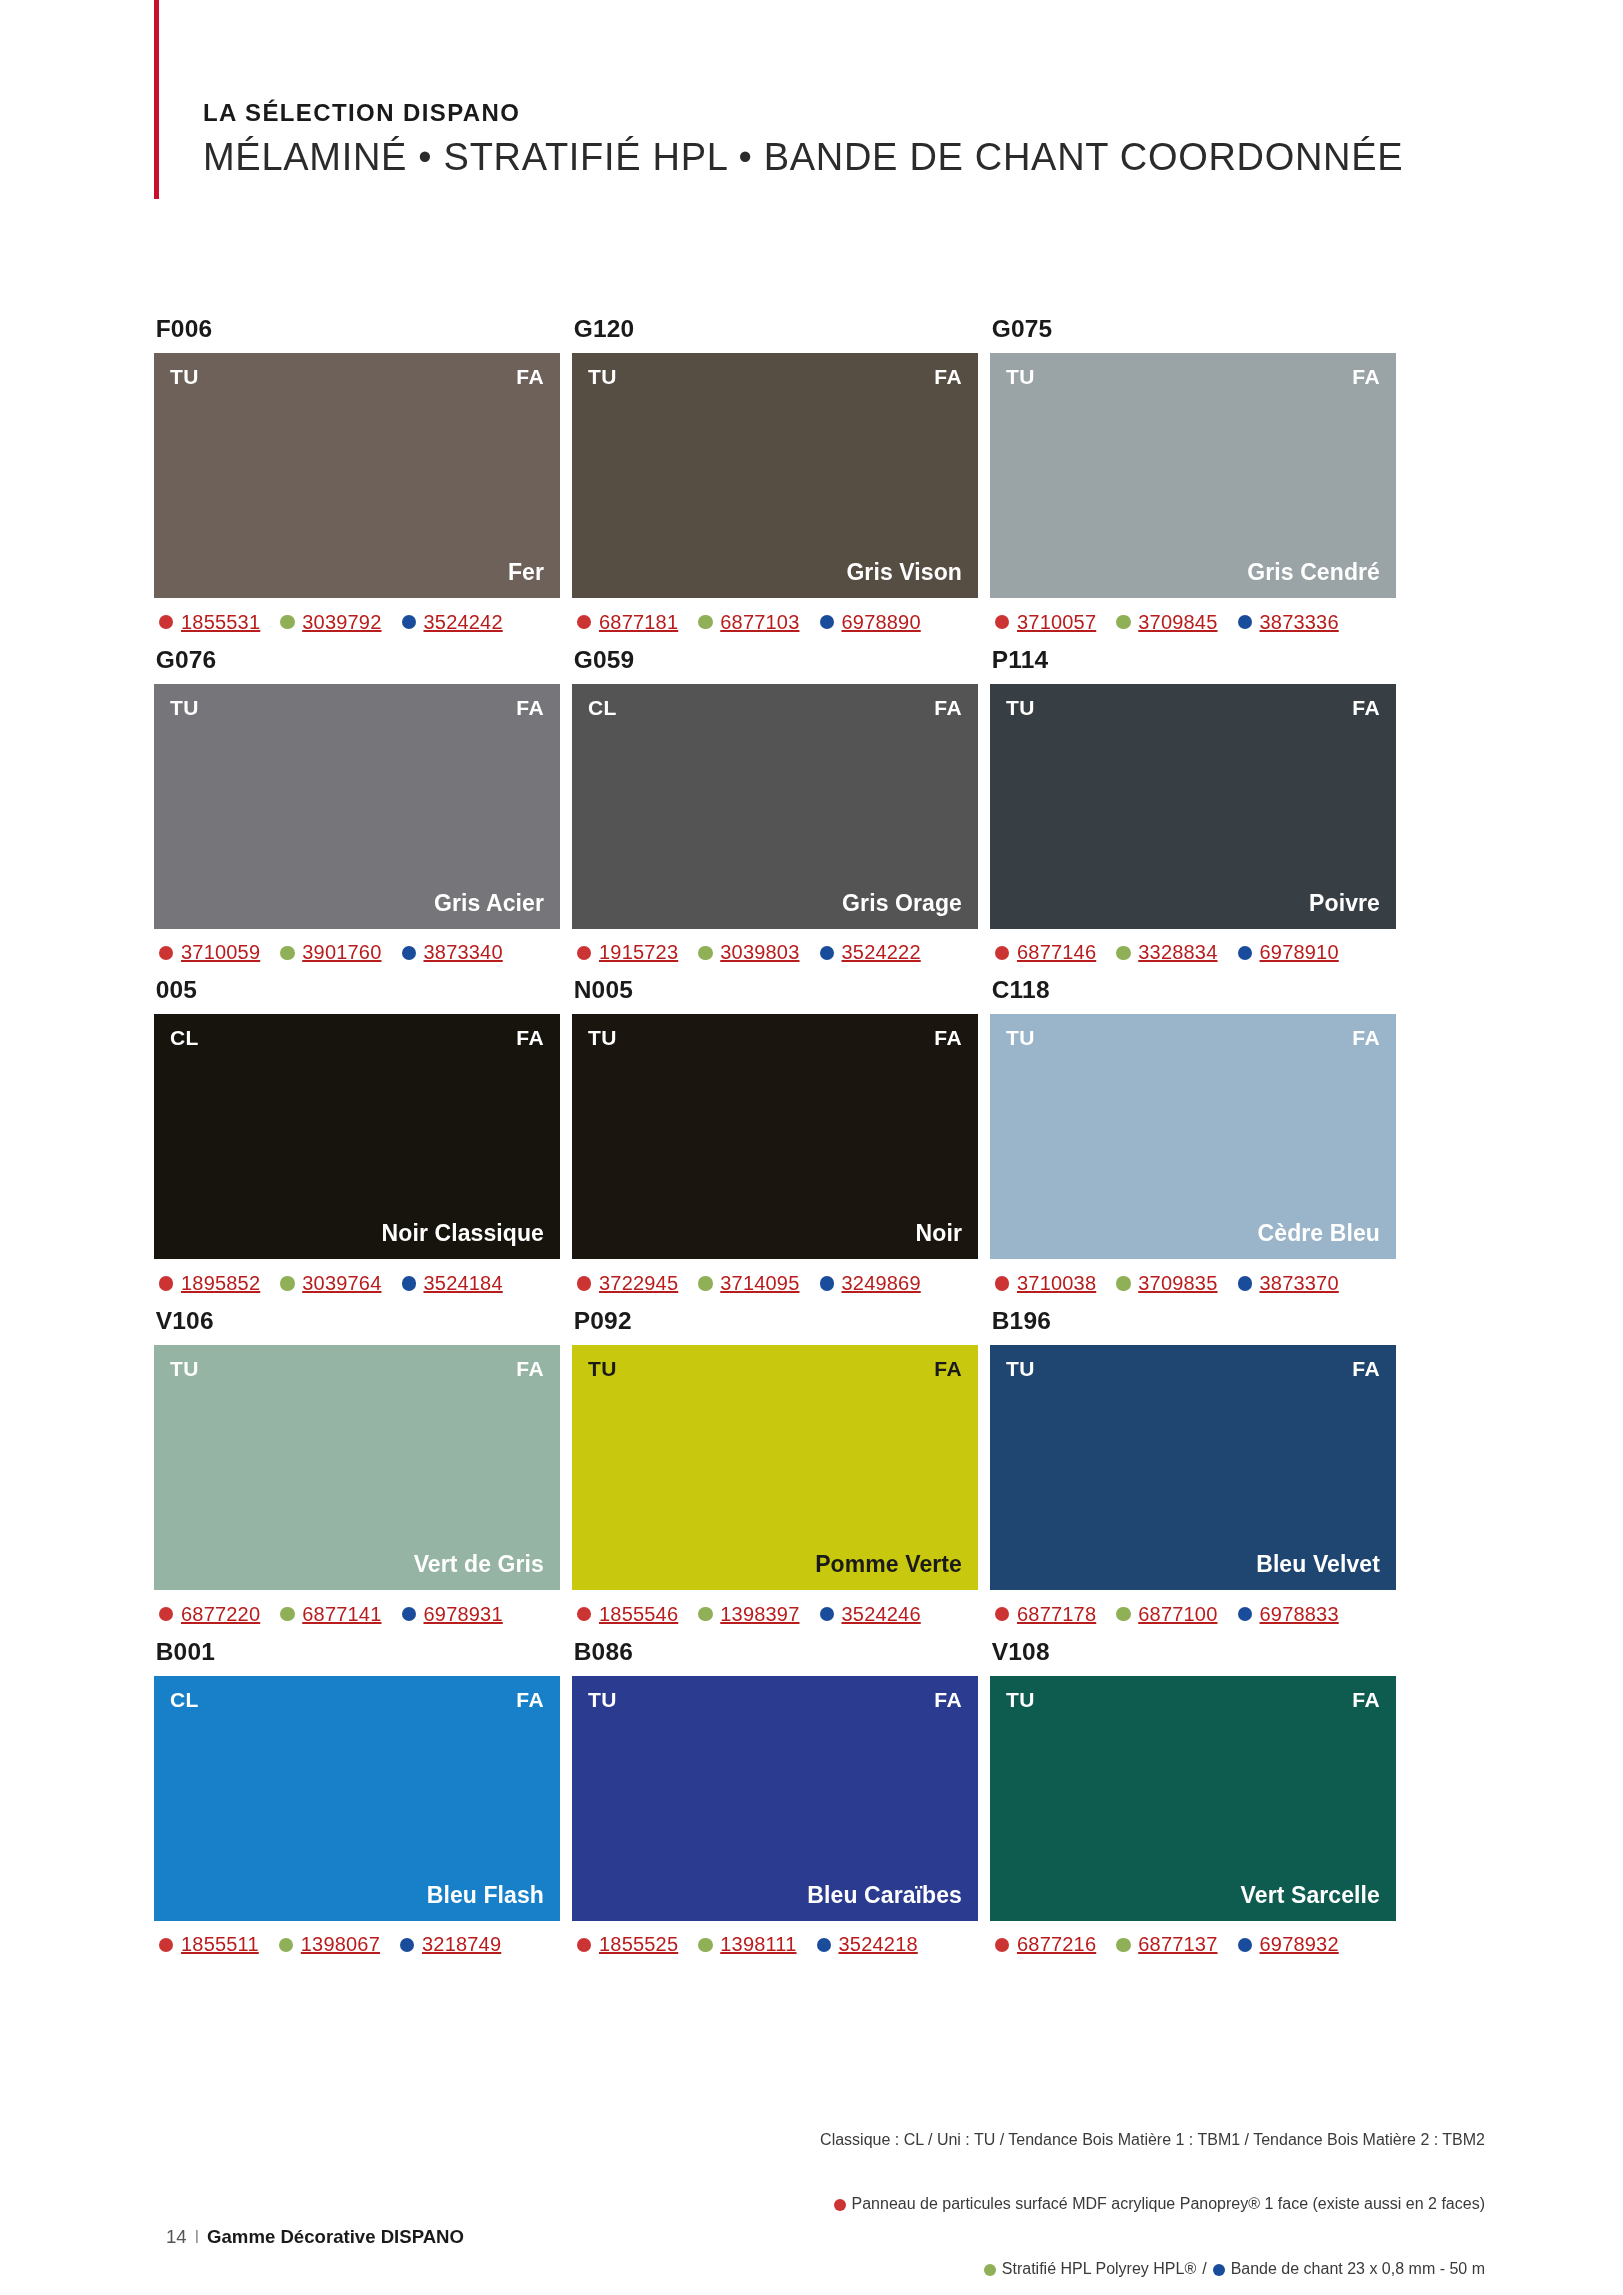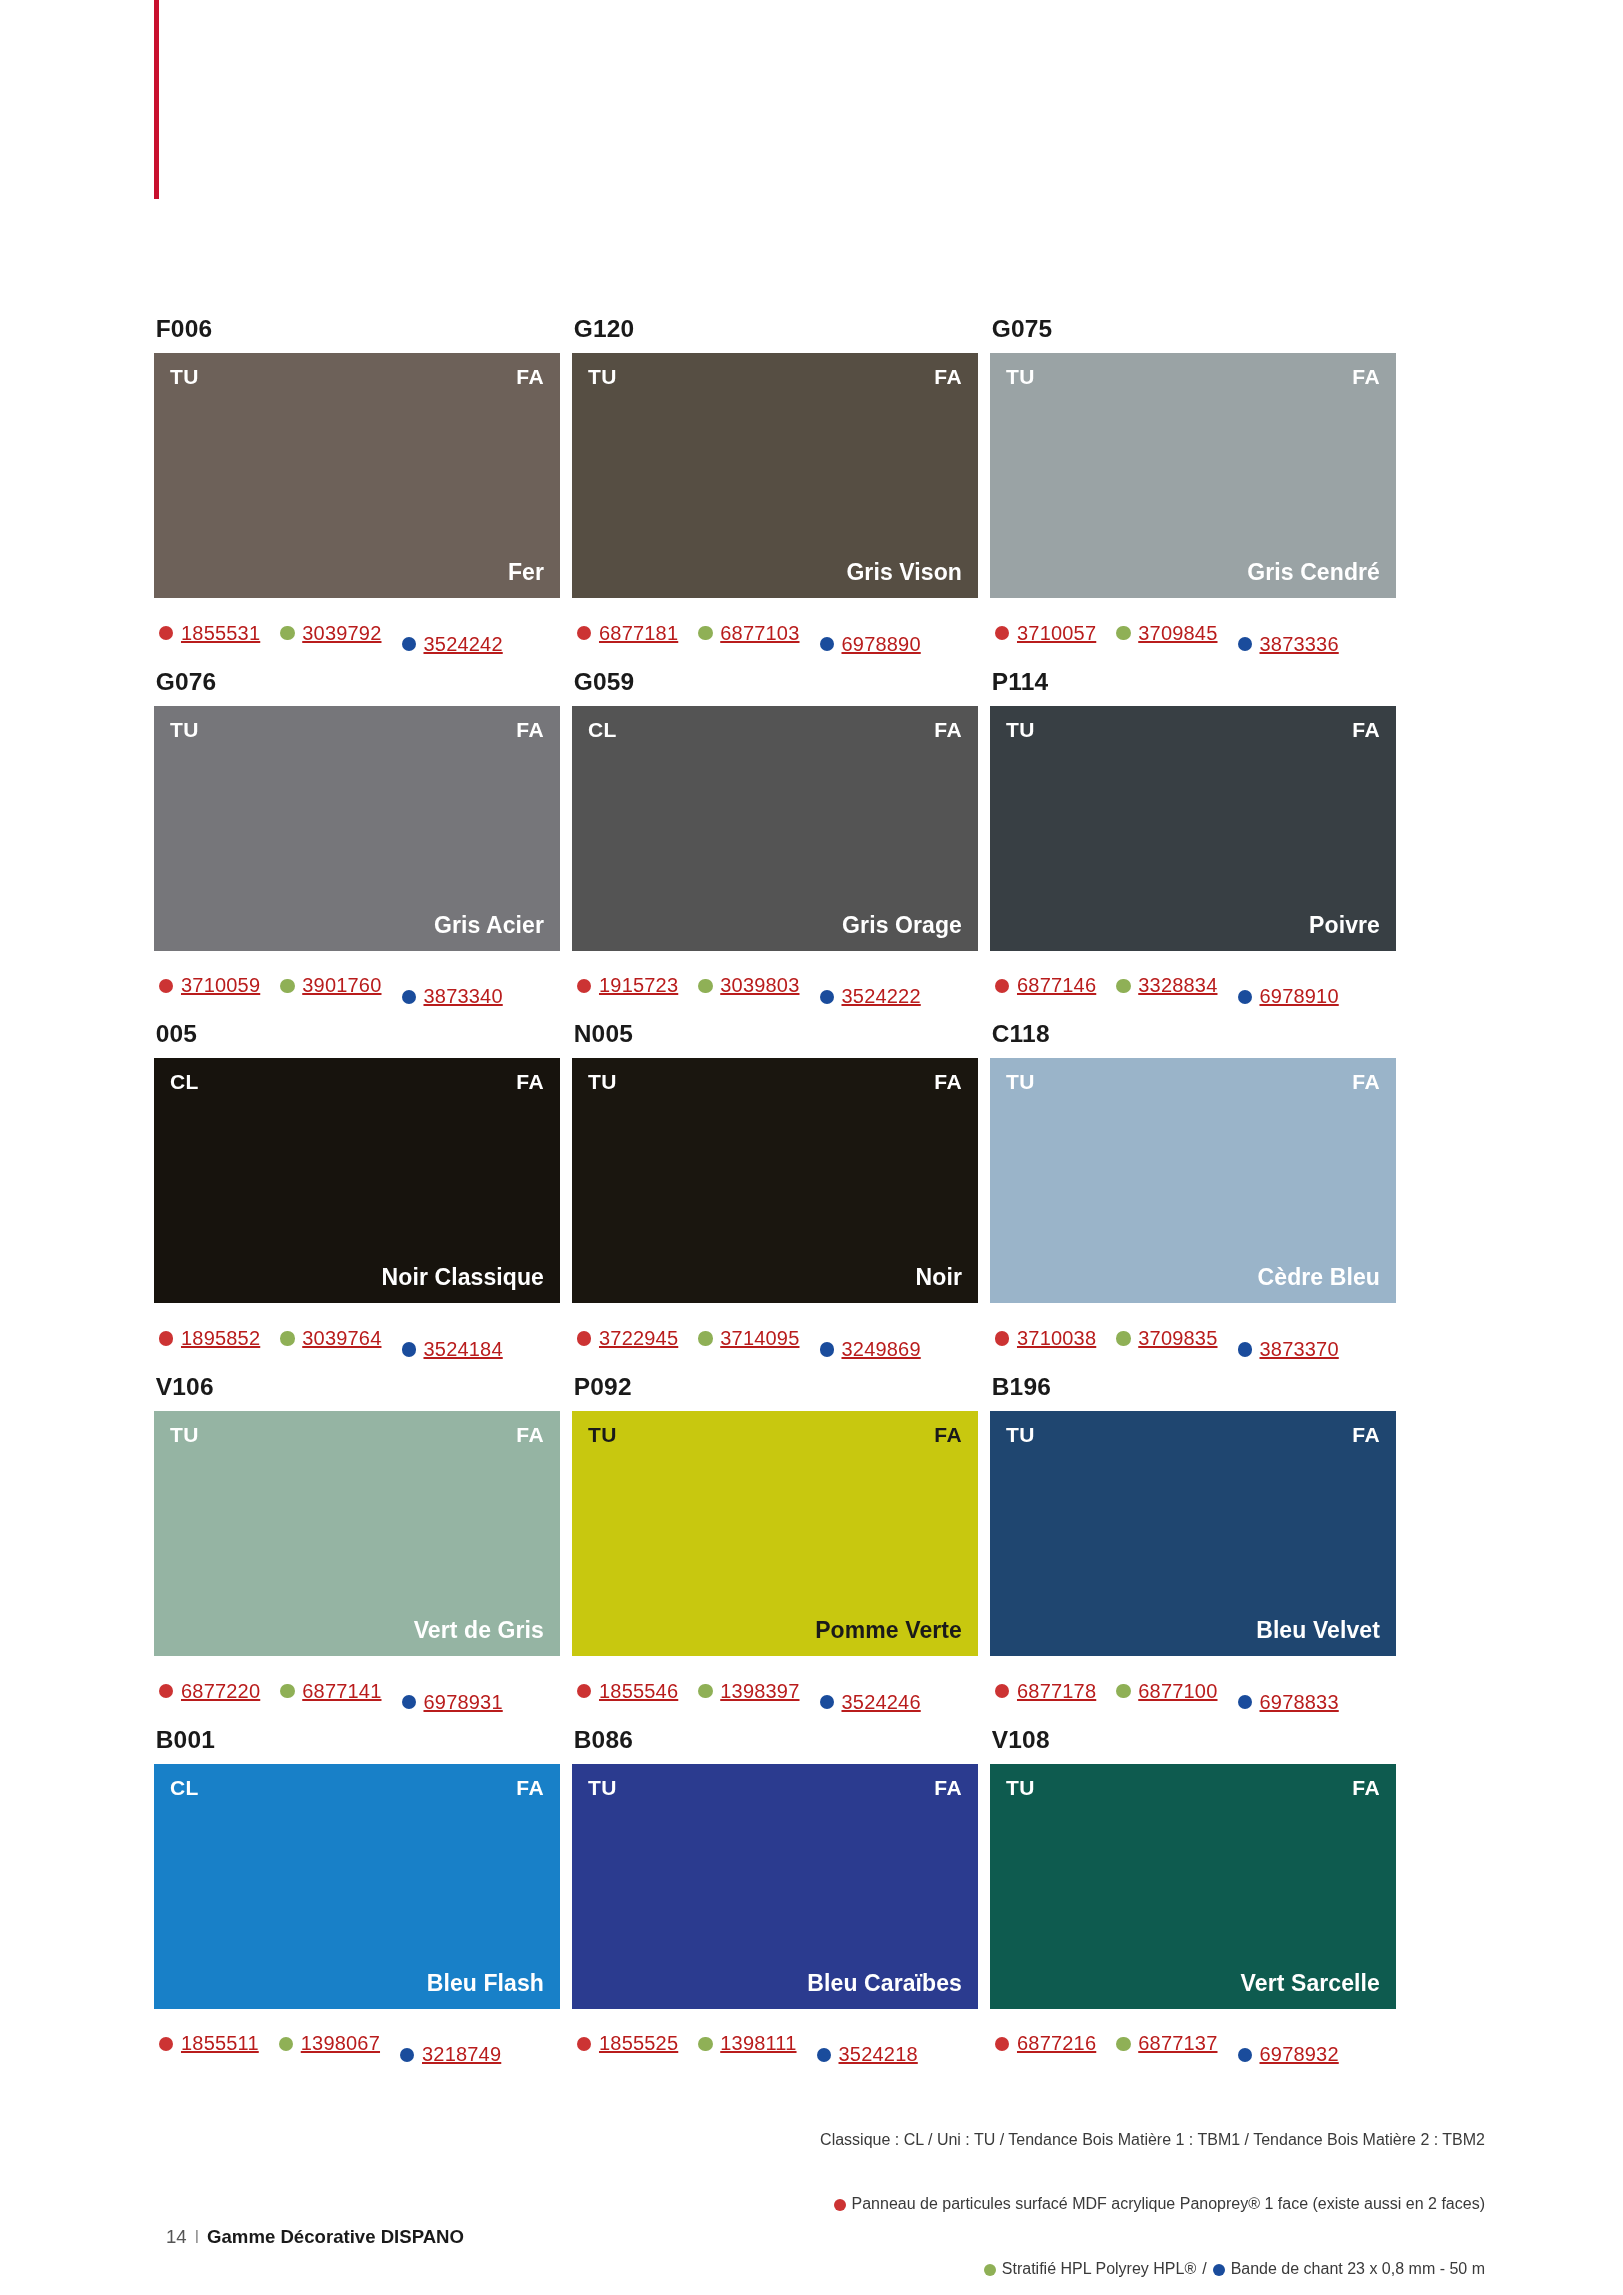--- a/index.html
+++ b/index.html
@@ -121,21 +121,21 @@
     align-items: center;
     margin-top: 12.7px;
     margin-left: 5px;
     gap: 0;
   }
   .ref {
     display: flex;
     align-items: center;
     margin-right: 20px;
   }
-  .ref:last-child { margin-right: 0; margin-top: 22px; }
+  .ref:last-child { margin-right: 0; }
   .dot {
     width: 14.4px;
     height: 14.4px;
     border-radius: 50%;
     display: inline-block;
     margin-right: 7.6px;
     flex: 0 0 auto;
   }
   .dot-red   { background: #cc3333; }
   .dot-green { background: #8fb056; }
@@ -205,20 +205,24 @@
   }
   .page-label { font-weight: 700; }
 </style>
 </head>
 <body>
 
 <div class="page">
 
   <div class="header">
     <div class="header-rule"></div>
+    <div class="header-text">
+      <div class="kicker">LA SÉLECTION DISPANO</div>
+      <div class="headline">MÉLAMINÉ • STRATIFIÉ HPL • BANDE DE CHANT COORDONNÉE</div>
+    </div>
   </div>
 
   <div class="grid">
       <div class="swatch-card">
         <div class="swatch-code">F006</div>
         <div class="swatch-box" style="background: rgb(109, 97, 89); color: rgb(255, 255, 255);">
           <span class="swatch-tag-left">TU</span>
           <span class="swatch-tag-right">FA</span>
           <span class="swatch-name">Fer</span>
         </div>

